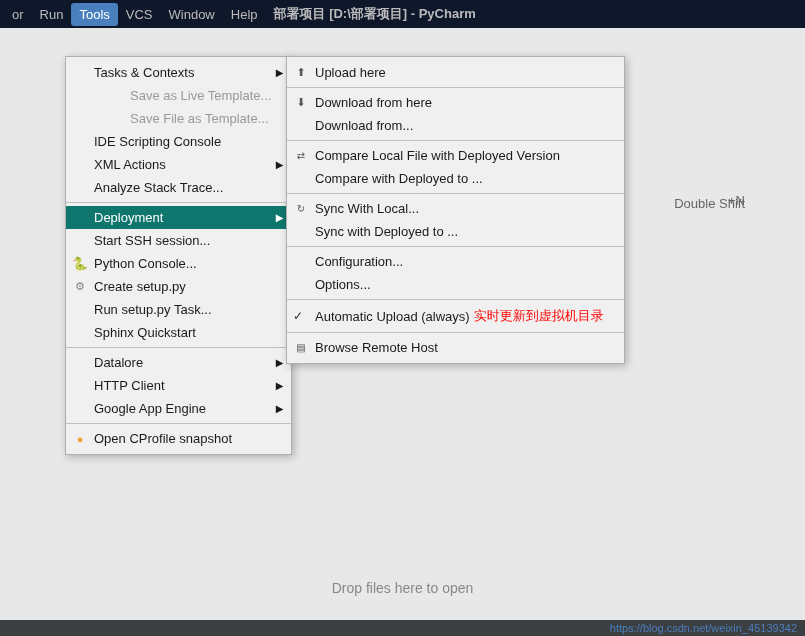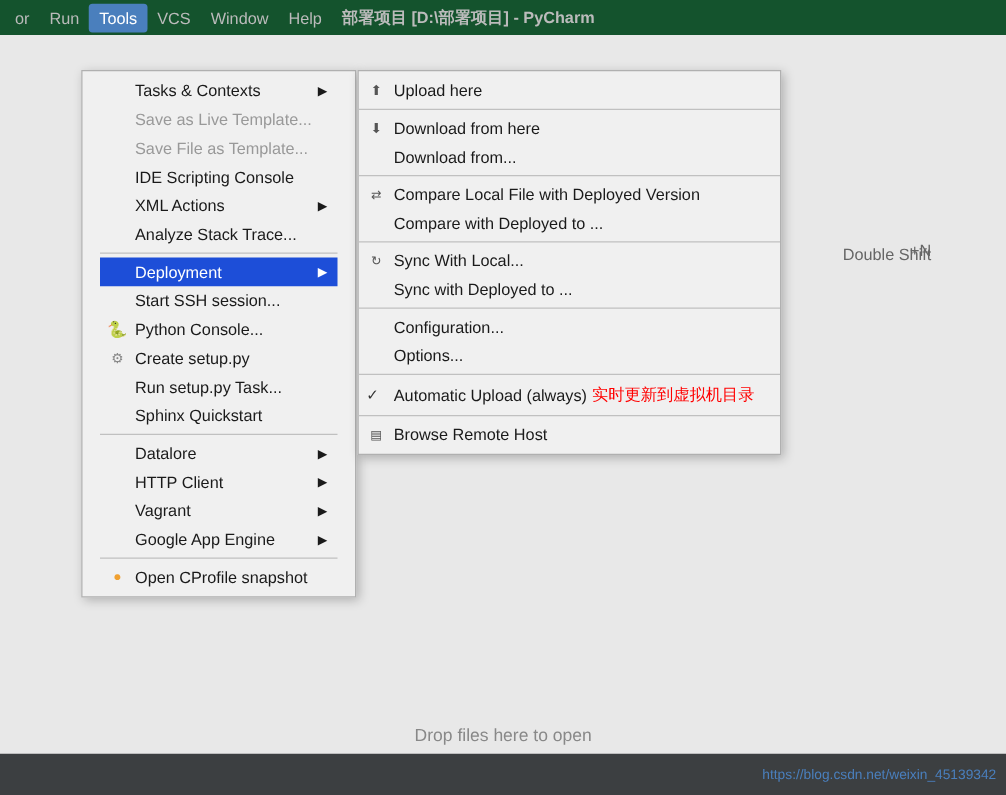--- a/index.html
+++ b/index.html
@@ -8,21 +8,21 @@
       font-size: 13px;
       background: #d0d0d0;
       width: 805px;
       height: 636px;
       overflow: hidden;
       position: relative;
     }
 
     
     .menubar {
-      background: #14532d;
+      background: #0f172a;
       display: flex;
       align-items: center;
       height: 28px;
       padding: 0 4px;
       position: relative;
       z-index: 10;
     }
     .menubar-item {
       color: #bbbbbb;
       padding: 4px 8px;
@@ -58,21 +58,21 @@
       color: #888;
       font-size: 14px;
     }
 
     
     .status-bar {
       position: absolute;
       bottom: 0;
       left: 0;
       right: 0;
-      height: 33px;
+      height: 16px;
       background: #3c3f41;
       display: flex;
       align-items: center;
       justify-content: flex-end;
       padding: 0 8px;
     }
     .status-bar-text {
       color: #4a7fbd;
       font-size: 11px;
     }
@@ -99,43 +99,44 @@
     
     .menu-primary {
       position: absolute;
       top: 28px;
       left: 65px;
       background: #f0f0f0;
       border: 1px solid #b0b0b0;
       box-shadow: 2px 2px 8px rgba(0,0,0,0.25);
       min-width: 220px;
       z-index: 100;
-      padding: 4px 14px;
+      padding: 4px 0;
     }
 
     .menu-item {
       display: flex;
       align-items: center;
       padding: 4px 20px 4px 28px;
       cursor: pointer;
       color: #1a1a1a;
       position: relative;
       white-space: nowrap;
     }
     .menu-item.has-sub::after {
       content: '▶';
       position: absolute;
       right: 8px;
       font-size: 10px;
     }
     .menu-item.disabled {
       color: #999;
+      margin-left: 36px;
     }
     .menu-item.highlighted {
-      background: #1d4ed8;
+      background: #0f766e;
       color: white;
     }
     .menu-separator {
       height: 1px;
       background: #c0c0c0;
       margin: 3px 0;
     }
     .menu-item-icon {
       position: absolute;
       left: 6px;
@@ -267,23 +268,20 @@
     <div class="menu-separator"></div>
 
     <div class="menu-item has-sub">
       <span>Datalore</span>
     </div>
 
     <div class="menu-item has-sub">
       <span>HTTP Client</span>
     </div>
 
-    <div class="menu-item has-sub">
-      <span>Vagrant</span>
-    </div>
 
     <div class="menu-item has-sub">
       <span>Google App Engine</span>
     </div>
 
     <div class="menu-separator"></div>
 
     <div class="menu-item">
       <span class="menu-item-icon" style="color:#f0a030;">●</span>
       <span>Open CProfile snapshot</span>

